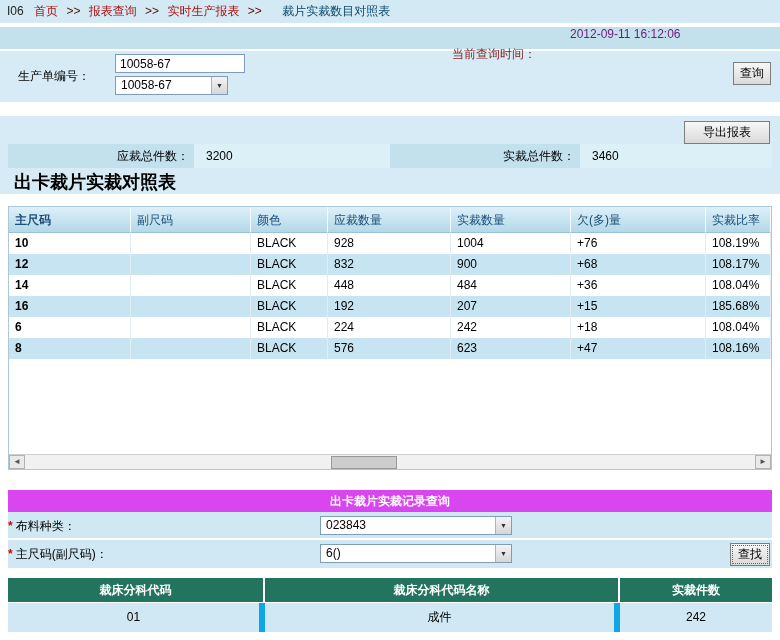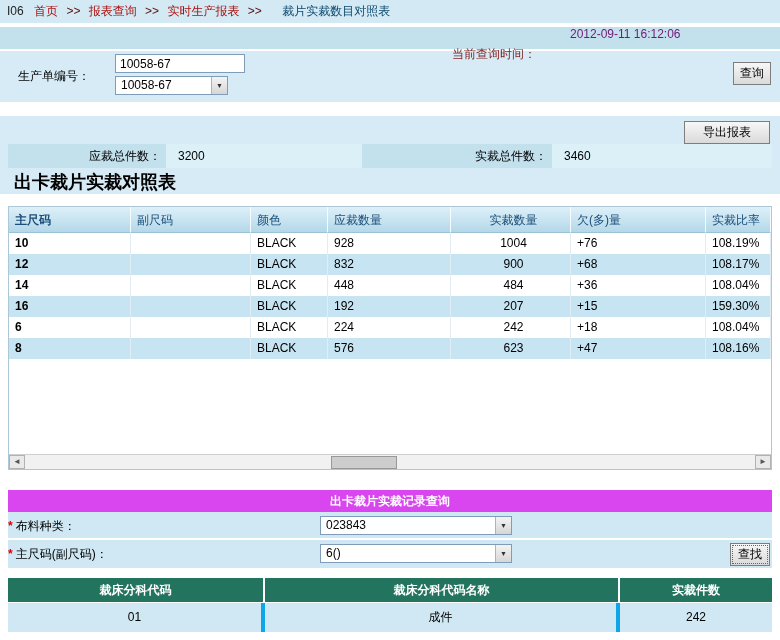--- a/index.html
+++ b/index.html
@@ -28,31 +28,31 @@
   .btn { background:linear-gradient(#f7f7f7,#dadada); border:1px solid #7d7d7d; color:#000; font:12px "Liberation Sans","DejaVu Sans",sans-serif; padding:2px 6px; cursor:pointer; }
   .query-btn { position:absolute; right:9px; top:11px; }
 
   
   .panel-b { position:absolute; top:116px; left:0; width:780px; height:78px; background:#d6ebf5; }
   .row-export { position:relative; height:28px; }
   .export-btn { position:absolute; right:10px; top:5px; padding:2px 18px; }
   .row-summary { display:flex; height:24px; line-height:24px; margin:0 8px; }
   .sum-label { background:#c3e0ed; text-align:right; padding-right:5px; }
   .sum-value { background:#dcf0f8; padding-left:12px; }
-  .sl1 { width:158px; } .sv1 { width:196px; } .sl2 { width:190px; } .sv2 { flex:1; }
+  .sl1 { width:186px; } .sv1 { width:196px; } .sl2 { width:190px; } .sv2 { flex:1; }
   .row-title { height:26px; line-height:28px; font-weight:bold; font-size:18px; padding-left:14px; }
 
   
   .table-panel { position:absolute; top:206px; left:8px; width:764px; height:264px; background:#fff; border:1px solid #aac8d8; }
   .grid-header { display:flex; height:26px; }
   .gh-cell { background:linear-gradient(#ddf0f9,#b4d8e9); border-right:1px solid #f5fbfe; border-bottom:1px solid #9cc2d6; color:#1b4e79; line-height:26px; padding-left:6px; overflow:hidden; white-space:nowrap; }
   .grid-row { display:flex; height:21px; line-height:21px; background:#fff; }
   .grid-row.alt { background:#c6e4f1; }
   .gr-cell { border-right:1px solid #e2edf3; padding-left:6px; overflow:hidden; white-space:nowrap; }
-  .c0{width:122px;font-weight:bold;} .c1{width:120px;} .c2{width:77px;} .c3{width:123px;} .c4{width:120px;text-align:center;} .c5{width:135px;} .c6{flex:1;}
+  .c0{width:122px;font-weight:bold;} .c1{width:120px;} .c2{width:77px;} .c3{width:123px;} .c4{width:120px;} .c5{width:135px;} .c6{flex:1;}
   .hscroll { position:absolute; left:0; bottom:0; width:100%; height:15px; background:#f1f1f1; border-top:1px solid #cfcfcf; }
   .hs-btn { position:absolute; top:0; width:16px; height:14px; background:#e9e9e9; border:1px solid #b2b2b2; font-size:8px; line-height:12px; text-align:center; color:#555; cursor:pointer; }
   .hs-left { left:0; } .hs-right { right:0; }
   .hs-thumb { position:absolute; left:322px; top:1px; width:66px; height:13px; background:#cdcdcd; border:1px solid #989898; cursor:pointer; }
 
   
   .record-title { position:absolute; top:490px; left:8px; width:764px; height:22px; background:#d946ef; color:#fff; font-weight:bold; text-align:center; line-height:22px; }
   .record-form { position:absolute; top:512px; left:8px; width:764px; }
   .form-row { position:relative; background:#cfe8f3; border-bottom:2px solid #fff; }
   .fr1 { height:28px; } .fr2 { height:28px; border-bottom:none; }
@@ -60,21 +60,21 @@
   .req { color:#dd0000; font-weight:bold; margin-right:3px; }
   .fabric-select, .size-select { left:312px; top:4px; width:192px; }
   .find-btn { position:absolute; right:2px; top:3px; padding:2px 7px; outline:1px dotted #666; outline-offset:-3px; }
 
   
   .bottom-table { position:absolute; top:578px; left:8px; width:764px; }
   .bt-header { display:flex; height:24px; background:#23745f; }
   .bt-hcell { border-right:2px solid #fff; color:#fff; font-weight:bold; text-align:center; line-height:24px; }
   .bt-hcell:last-child { border-right:none; }
   .bt-row { display:flex; height:29px; background:#cfe8f3; margin-top:1px; }
-  .bt-cell { border-right:4px solid #0ea5e9; text-align:center; line-height:29px; }
+  .bt-cell { border-right:6px solid #0ea5e9; text-align:center; line-height:29px; }
   .bt-cell:last-child { border-right:none; }
   .b0{width:257px;} .b1{width:355px;} .b2{flex:1;}
 </style>
 </head>
 <body>
 
 <div id="app">
 
   <div class="breadcrumb">
     <span class="crumb-prefix">I06</span>
@@ -154,21 +154,21 @@
       <div class="gr-cell c5">+36</div>
       <div class="gr-cell c6">108.04%</div>
     </div>
     <div class="grid-row alt">
       <div class="gr-cell c0">16</div>
       <div class="gr-cell c1"></div>
       <div class="gr-cell c2">BLACK</div>
       <div class="gr-cell c3">192</div>
       <div class="gr-cell c4">207</div>
       <div class="gr-cell c5">+15</div>
-      <div class="gr-cell c6">159.30%</div>
+      <div class="gr-cell c6">185.68%</div>
     </div>
     <div class="grid-row">
       <div class="gr-cell c0">6</div>
       <div class="gr-cell c1"></div>
       <div class="gr-cell c2">BLACK</div>
       <div class="gr-cell c3">224</div>
       <div class="gr-cell c4">242</div>
       <div class="gr-cell c5">+18</div>
       <div class="gr-cell c6">108.04%</div>
     </div>

